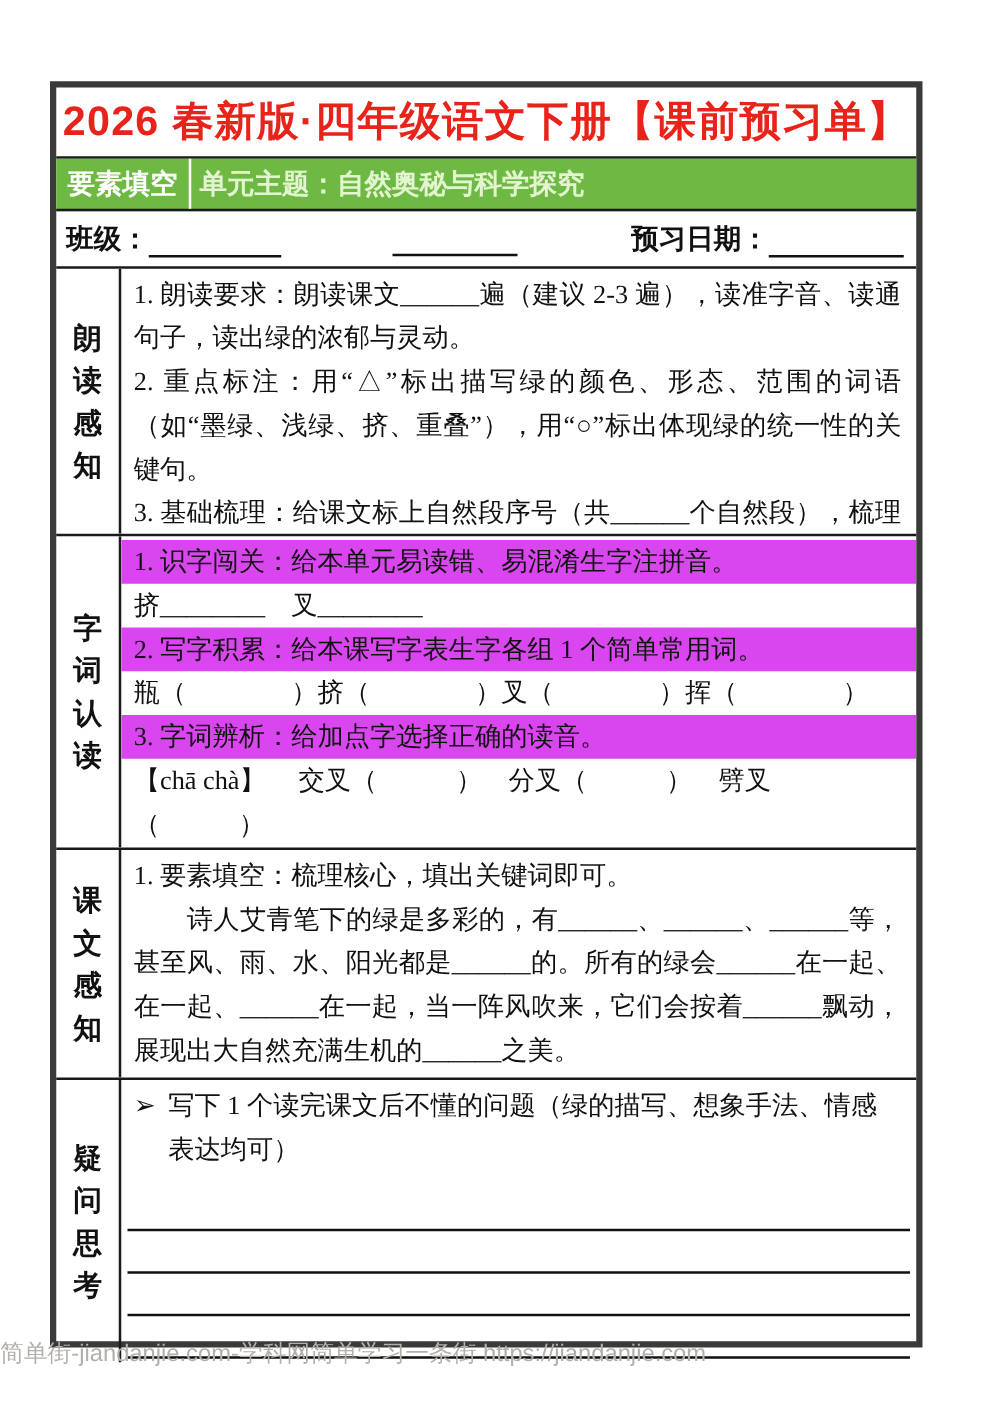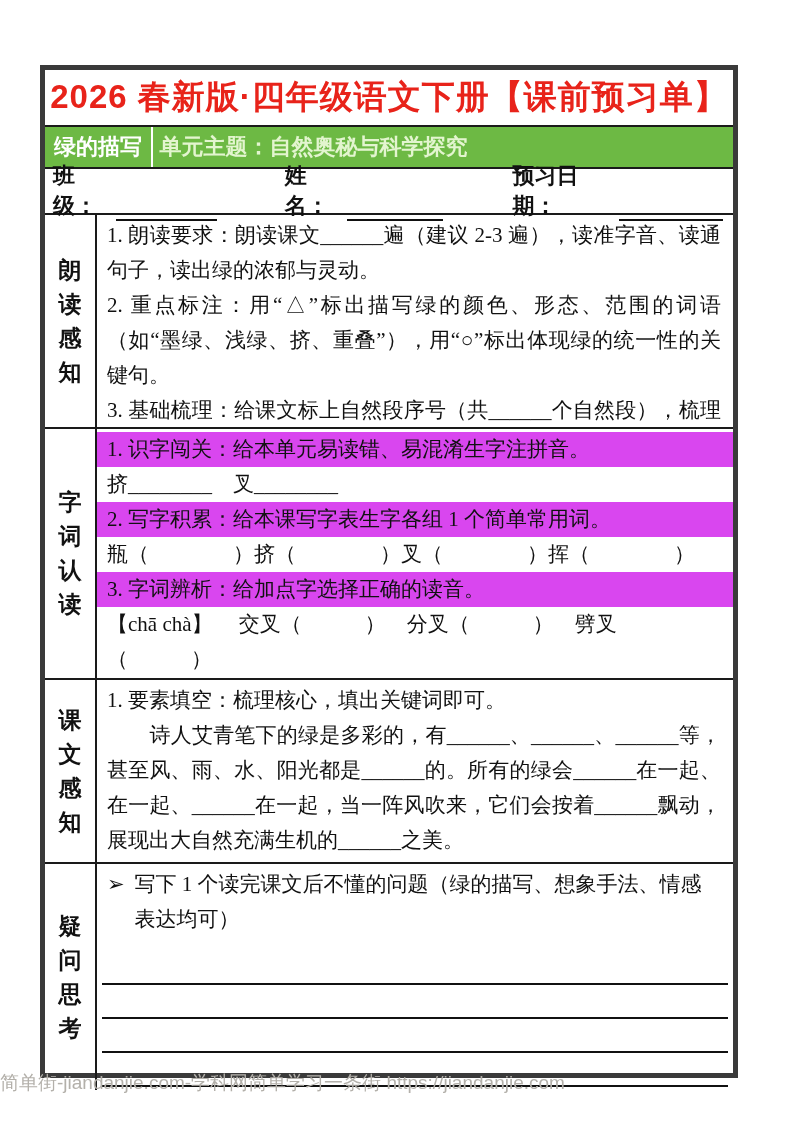--- a/index.html
+++ b/index.html
@@ -90,31 +90,30 @@
   }
 </style>
 </head>
 <body>
 
 <div class="sheet">
 
   <div class="title-row">2026 春新版·四年级语文下册【课前预习单】</div>
 
   <div class="unit-bar">
-    <div class="cell ub-unit">绿的描写</div>
+    <div class="cell ub-unit">要素填空</div>
     <div class="cell ub-theme">单元主题：自然奥秘与科学探究</div>
   </div>
 
   <div class="info-row">
     <div class="info-group">
       <span>班级：</span>
       <span class="blank-line w1"></span>
     </div>
     <div class="info-group">
-      <span>姓名：</span>
       <span class="blank-line w2"></span>
     </div>
     <div class="info-group">
       <span>预习日期：</span>
       <span class="blank-line w3"></span>
     </div>
   </div>
 
   <div class="sections">
       <div class="section sec-h1">

